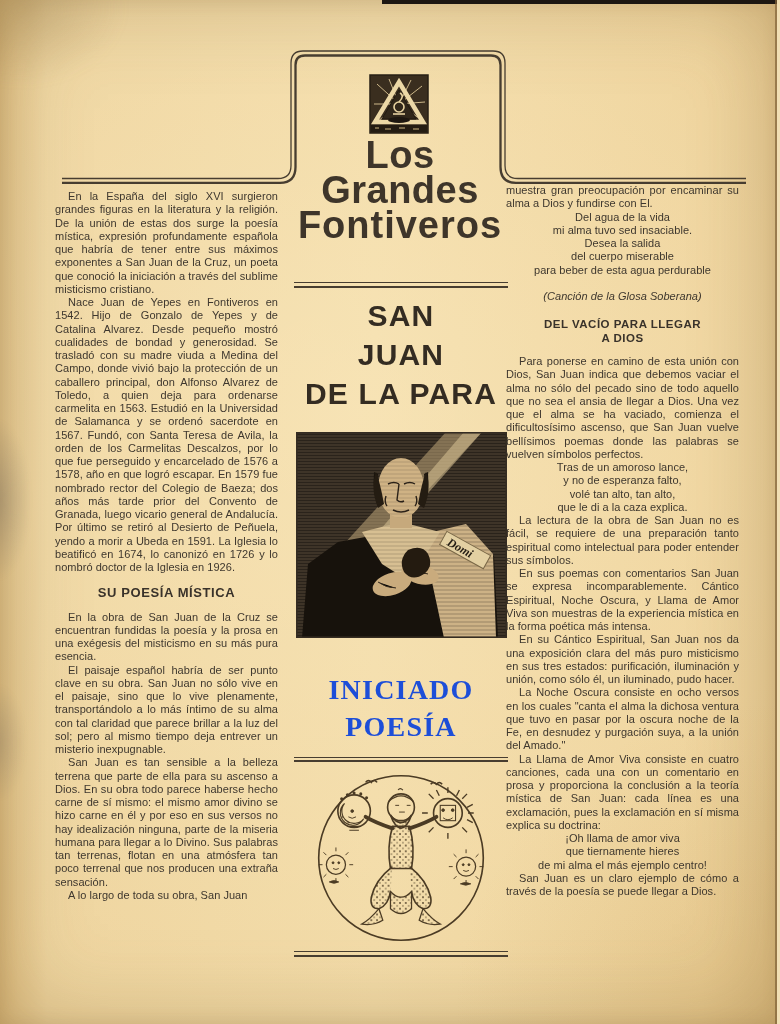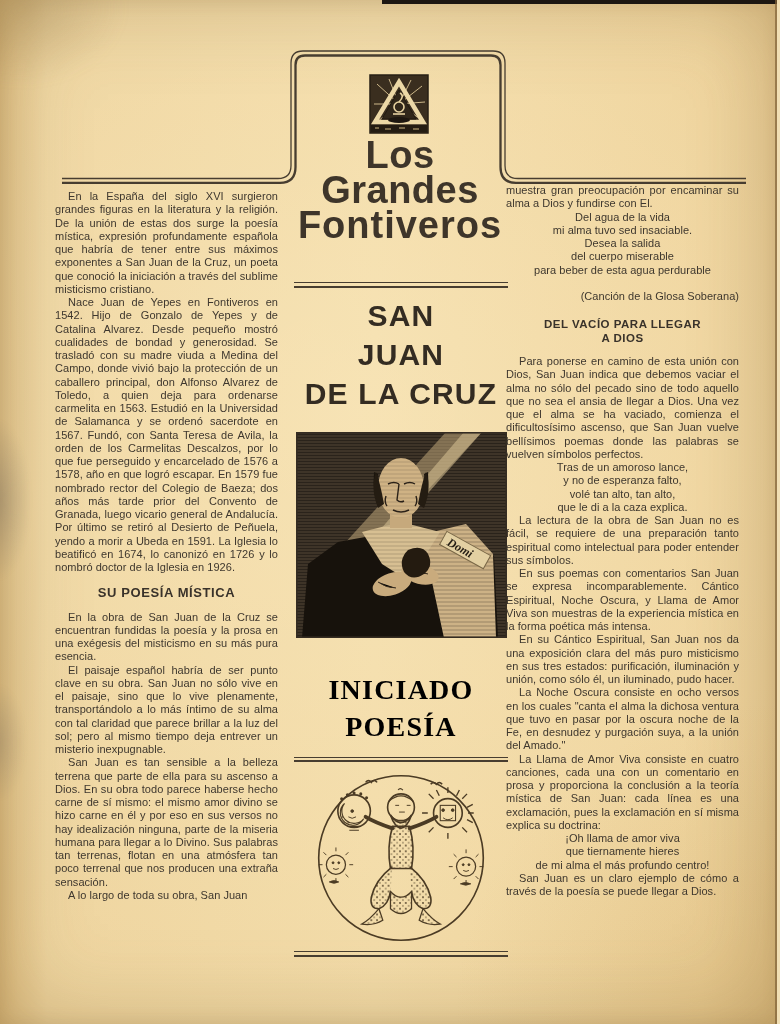--- a/index.html
+++ b/index.html
@@ -28,30 +28,30 @@
   .logo .l2{letter-spacing:1px;}
 
   .col{position:absolute;font-size:11px;line-height:13.25px;color:#3e372e;text-align:justify;letter-spacing:.04px;}
   .col p{margin:0;}
   .ind{text-indent:13px;}
   .col-left{left:55px;top:190px;width:223px;}
   .col-right{left:506px;top:184px;width:233px;}
   .colhead{text-align:center;font-weight:bold;font-size:13px;letter-spacing:.6px;color:#39322a;}
   .col-left .colhead{margin:12px 0 11px;}
   .verse div{text-align:center;}
-  .caption{margin-top:13px !important;text-align:right;}
+  .caption{margin-top:13px !important;font-style:italic;text-align:center;}
   .r-head{margin:15px 0 10px !important;text-align:center;font-weight:bold;font-size:11.5px;letter-spacing:.5px;line-height:13.5px;color:#39322a;}
 
   .col-center{position:absolute;left:294px;top:282px;width:214px;}
   .rule2{border-top:1.3px solid #473d30;}
   .rule2 .r2b{margin-top:2.6px;border-top:2.3px solid #473d30;}
   .c-title{margin-top:8px;text-align:center;font-family:Liberation Sans, sans-serif;font-weight:bold;
            font-size:30px;line-height:39px;letter-spacing:1.2px;color:#342c22;}
   .c-sub{margin-top:33px;text-align:center;font-family:"Liberation Serif",serif;font-weight:bold;
-         font-size:28px;line-height:37px;letter-spacing:1.2px;color:#000000;}
+         font-size:28px;line-height:37px;letter-spacing:1.2px;color:#1d4ed8;}
   .portrait-wrap{margin:19px auto 0;width:211px;height:206px;}
   .circle-wrap{margin:7px auto 0;width:178px;height:178px;}
   .mt12{margin-top:12px;}
   .mt4{margin-top:4px;}
 </style>
 </head>
 <body>
 
 <div class="vignette"></div>
 <div class="stain stain3"></div>
@@ -108,21 +108,21 @@
   <p class="ind">A lo largo de toda su obra, San Juan</p>
 </div>
 
 <div class="col-center">
   <div class="rule2">
       <div class="r2b"></div>
     </div>
   <div class="c-title">
     <div>SAN</div>
     <div>JUAN</div>
-    <div>DE LA CRUZ</div>
+    <div>DE LA PARA</div>
   </div>
 
   <div class="portrait-wrap">
   <svg width="211" height="206" viewBox="0 0 211 206">
     <defs>
       <pattern id="hatch" width="4" height="3" patternUnits="userSpaceOnUse">
         <rect width="4" height="3" fill="#2a231b"></rect>
         <line x1="0" y1="1" x2="4" y2="1" stroke="#5d4e3c" stroke-width="0.8"></line>
       </pattern>
       <pattern id="hatch2" width="5" height="4" patternUnits="userSpaceOnUse">
@@ -292,16 +292,16 @@
     <div>que le di a la caza explica.</div>
   </div>
   <p class="ind">La lectura de la obra de San Juan no es fácil, se requiere de una preparación tanto espiritual como intelectual para poder entender sus símbolos.</p>
   <p class="ind">En sus poemas con comentarios San Juan se expresa incomparablemente. Cántico Espiritual, Noche Oscura, y Llama de Amor Viva son muestras de la experiencia mística en la forma poética más intensa.</p>
   <p class="ind">En su Cántico Espiritual, San Juan nos da una exposición clara del más puro misticismo en sus tres estados: purificación, iluminación y unión, como sólo él, un iluminado, pudo hacer.</p>
   <p class="ind">La Noche Oscura consiste en ocho versos en los cuales "canta el alma la dichosa ventura que tuvo en pasar por la oscura noche de la Fe, en desnudez y purgación suya, a la unión del Amado."</p>
   <p class="ind">La Llama de Amor Viva consiste en cuatro canciones, cada una con un comentario en prosa y proporciona la conclusión a la teoría mística de San Juan: cada línea es una exclamación, pues la exclamación en sí misma explica su doctrina:</p>
   <div class="verse">
     <div>¡Oh llama de amor viva</div>
     <div>que tiernamente hieres</div>
-    <div>de mi alma el más profundo centro!</div>
+    <div>de mi alma el más ejemplo centro!</div>
   </div>
   <p class="ind">San Juan es un claro ejemplo de cómo a través de la poesía se puede llegar a Dios.</p>
 </div>
 
 </body></html>

